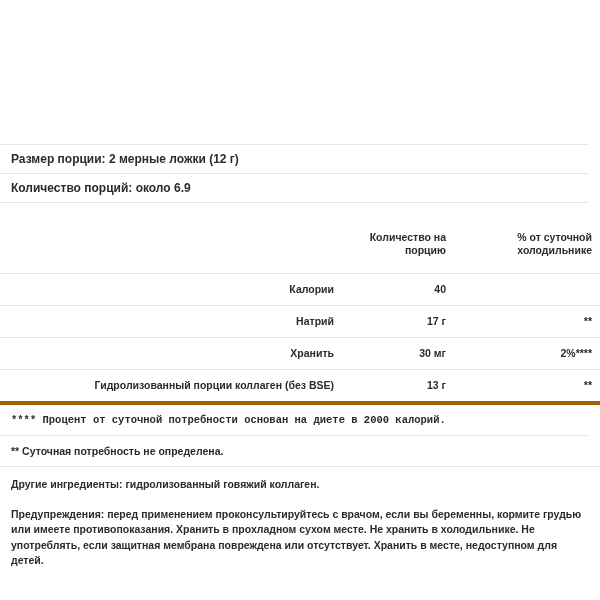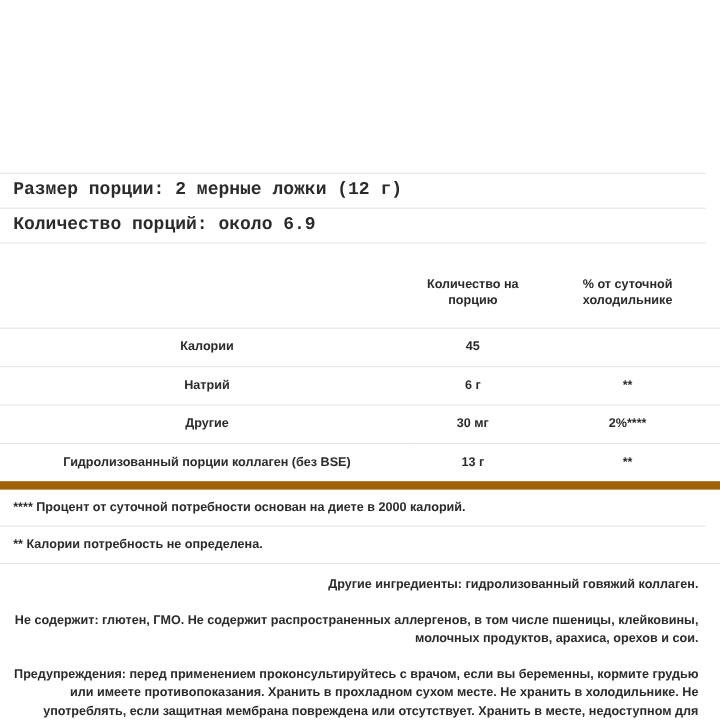--- a/index.html
+++ b/index.html
@@ -30,39 +30,38 @@
     background: #e7e7e7;
     margin: 0 12px 0 11px;
   }
   .rule.full {
     margin: 0 12px 0 0;
   }
 
   
   .serving-row {
     padding: 7px 11px 7px 11px;
-    font-size: 15px;
+    font-size: 12px;
     font-weight: bold;
     line-height: 14px;
-    font-family: Liberation Mono, monospace;
   }
 
   
   .facts-table {
     width: 100%;
     border-collapse: collapse;
     table-layout: fixed;
   }
   .facts-table col.c-name  { width: 342px; }
   .facts-table col.c-amt   { width: 112px; }
   .facts-table col.c-dv    { width: 146px; }
 
   .facts-table th,
   .facts-table td {
-    text-align: center;
+    text-align: right;
     vertical-align: top;
     font-size: 10.5px;
     line-height: 13px;
     padding: 0;
   }
 
   .facts-table thead th {
     font-weight: bold;
     padding: 10px 8px 10px 0;
     height: 32px;
@@ -83,34 +82,34 @@
   }
 
   
   .footnote {
     font-size: 10.5px;
     font-weight: bold;
     line-height: 14px;
     padding: 8px 12px 8px 11px;
   }
   .footnote.first {
-    border-top: 7px solid #a16207;
+    border-top: 4px solid #a16207;
+    font-family: Liberation Mono, monospace;
   }
 
   
   .para-block {
     border-top: 1px solid #e7e7e7;
     padding: 10px 18px 2px 11px;
   }
   .para {
     font-size: 10.5px;
     font-weight: bold;
     line-height: 15.5px;
     margin: 0 0 14px 0;
-    text-align: right;
   }
   .para:last-child { margin-bottom: 0; }
 
   .spacer-top { height: 144px; }
 </style>
 </head>
 <body>
 
 <div class="panel">
 
@@ -137,46 +136,45 @@
     <thead>
       <tr>
         <th class="h-name"></th>
         <th>Количество на порцию</th>
         <th>% от суточной холодильнике</th>
       </tr>
     </thead>
     <tbody>
       <tr>
         <td class="t-name">Калории</td>
-        <td>45</td>
+        <td>40</td>
         <td></td>
       </tr>
       <tr>
         <td class="t-name">Натрий</td>
-        <td>6 г</td>
+        <td>17 г</td>
         <td>**</td>
       </tr>
       <tr>
-        <td class="t-name">Другие</td>
+        <td class="t-name">Хранить</td>
         <td>30 мг</td>
         <td>2%****</td>
       </tr>
       <tr>
         <td class="t-name">Гидролизованный порции коллаген (без BSE)</td>
         <td>13 г</td>
         <td>**</td>
       </tr>
     </tbody>
   </table>
 
   <div class="footnote first">**** Процент от суточной потребности основан на диете в 2000 калорий.</div>
 
   <div class="rule full"></div>
 
-  <div class="footnote">** Калории потребность не определена.</div>
+  <div class="footnote">** Суточная потребность не определена.</div>
 
   <div class="para-block">
     <p class="para">Другие ингредиенты: гидролизованный говяжий коллаген.</p>
-    <p class="para">Не содержит: глютен, ГМО. Не содержит распространенных аллергенов, в том числе пшеницы, клейковины, молочных продуктов, арахиса, орехов и сои.</p>
     <p class="para">Предупреждения: перед применением проконсультируйтесь с врачом, если вы беременны, кормите грудью или имеете противопоказания. Хранить в прохладном сухом месте. Не хранить в холодильнике. Не употреблять, если защитная мембрана повреждена или отсутствует. Хранить в месте, недоступном для детей.</p>
   </div>
 
 </div>
 
 </body></html>

